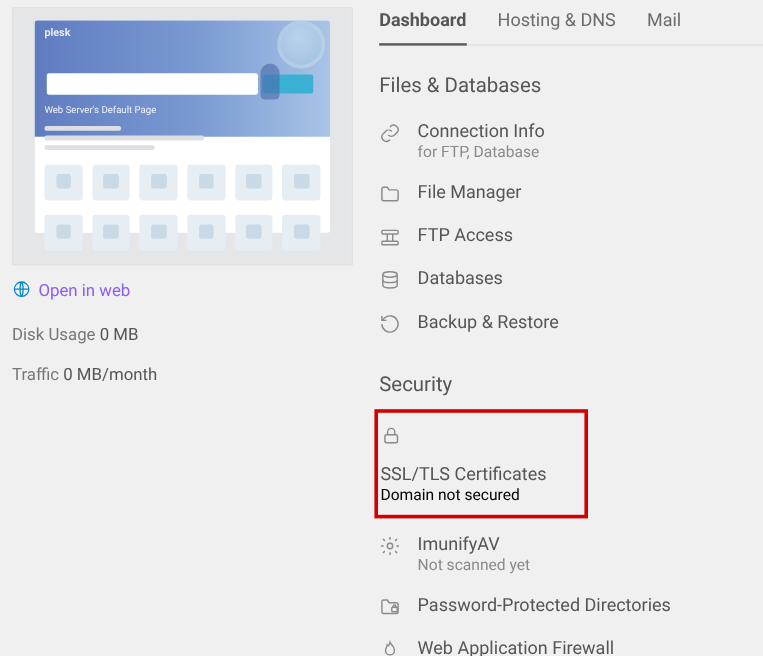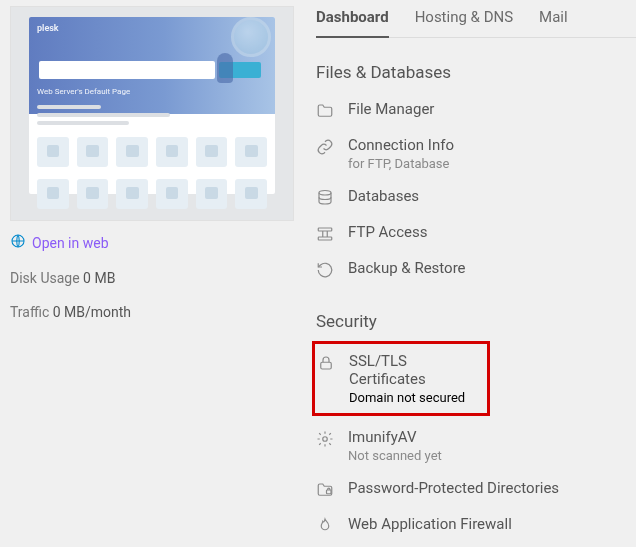--- a/index.html
+++ b/index.html
@@ -209,21 +209,21 @@
     color: #8a8a8a;
     margin-top: 2px;
   }
   .item .sub.error { color: #000000; }
   .highlight-box {
     border: 3px solid #d40000;
     padding: 6px 6px 6px 2px;
     margin: 4px 0 4px -4px;
     width: 178px;
   }
-  .highlight-box .item { padding: 2px 0; }
+  .highlight-box .item { padding: 2px 0; flex-direction: column; }
 </style>
 </head>
 <body>
 
 <div class="left-col">
   <div class="thumb">
     <div class="thumb-inner">
       <div class="thumb-hero">
         <div class="hero-brand">plesk</div>
         <div class="hero-title">Web Server's Default Page</div>
@@ -285,64 +285,64 @@
     <div class="tab active">Dashboard</div>
     <div class="tab">Hosting &amp; DNS</div>
     <div class="tab">Mail</div>
   </div>
 
   <div class="section-title">Files &amp; Databases</div>
 
   <div class="item">
     <span class="icon">
       <svg width="18" height="18" viewBox="0 0 24 24" fill="none" stroke="currentColor" stroke-width="1.6">
-          <path d="M3 6a2 2 0 0 1 2-2h4l2 3h8a2 2 0 0 1 2 2v8a2 2 0 0 1-2 2H5a2 2 0 0 1-2-2V6z"></path>
-        </svg>
-    </span>
-    <div class="labels">
-        <span class="label">File Manager</span>
-      </div>
-  </div>
-
-  <div class="item">
-    <span class="icon">
-      <svg width="18" height="18" viewBox="0 0 24 24" fill="none" stroke="currentColor" stroke-width="1.6">
           <path d="M10 14a5 5 0 0 0 7 0l3-3a5 5 0 0 0-7-7l-1 1"></path>
           <path d="M14 10a5 5 0 0 0-7 0l-3 3a5 5 0 0 0 7 7l1-1"></path>
         </svg>
     </span>
     <div class="labels">
       <span class="label">Connection Info</span>
       <span class="sub">for FTP, Database</span>
     </div>
   </div>
 
   <div class="item">
     <span class="icon">
       <svg width="18" height="18" viewBox="0 0 24 24" fill="none" stroke="currentColor" stroke-width="1.6">
+          <path d="M3 6a2 2 0 0 1 2-2h4l2 3h8a2 2 0 0 1 2 2v8a2 2 0 0 1-2 2H5a2 2 0 0 1-2-2V6z"></path>
+        </svg>
+    </span>
+    <div class="labels">
+        <span class="label">File Manager</span>
+      </div>
+  </div>
+
+  <div class="item">
+    <span class="icon">
+      <svg width="18" height="18" viewBox="0 0 24 24" fill="none" stroke="currentColor" stroke-width="1.6">
+          <rect x="3" y="4" width="18" height="4" rx="1"></rect>
+          <rect x="3" y="16" width="18" height="4" rx="1"></rect>
+          <path d="M9 8v8M15 8v8"></path>
+        </svg>
+    </span>
+    <div class="labels">
+        <span class="label">FTP Access</span>
+      </div>
+  </div>
+
+  <div class="item">
+    <span class="icon">
+      <svg width="18" height="18" viewBox="0 0 24 24" fill="none" stroke="currentColor" stroke-width="1.6">
           <ellipse cx="12" cy="5" rx="8" ry="3"></ellipse>
           <path d="M4 5v6c0 1.7 3.6 3 8 3s8-1.3 8-3V5"></path>
           <path d="M4 11v6c0 1.7 3.6 3 8 3s8-1.3 8-3v-6"></path>
         </svg>
     </span>
     <div class="labels">
         <span class="label">Databases</span>
-      </div>
-  </div>
-
-  <div class="item">
-    <span class="icon">
-      <svg width="18" height="18" viewBox="0 0 24 24" fill="none" stroke="currentColor" stroke-width="1.6">
-          <rect x="3" y="4" width="18" height="4" rx="1"></rect>
-          <rect x="3" y="16" width="18" height="4" rx="1"></rect>
-          <path d="M9 8v8M15 8v8"></path>
-        </svg>
-    </span>
-    <div class="labels">
-        <span class="label">FTP Access</span>
       </div>
   </div>
 
   <div class="item">
     <span class="icon">
       <svg width="18" height="18" viewBox="0 0 24 24" fill="none" stroke="currentColor" stroke-width="1.6">
           <path d="M3 12a9 9 0 1 0 3-6.7L3 8"></path>
           <path d="M3 3v5h5"></path>
         </svg>
     </span>

